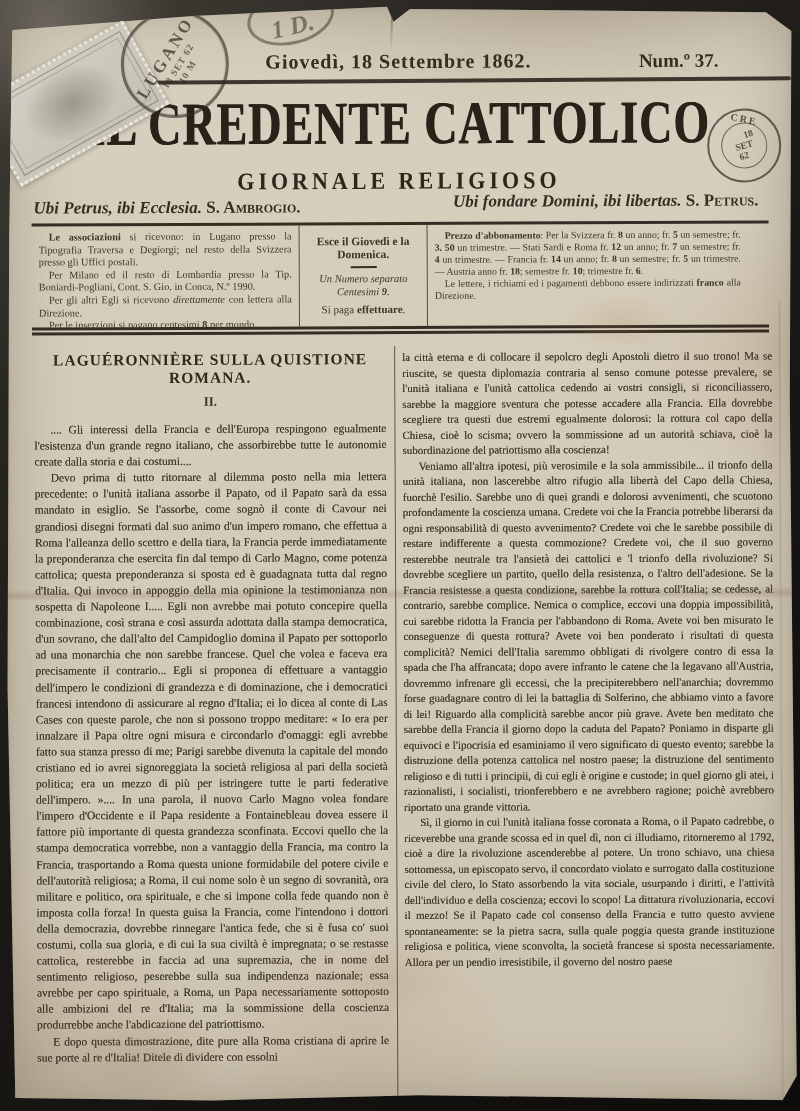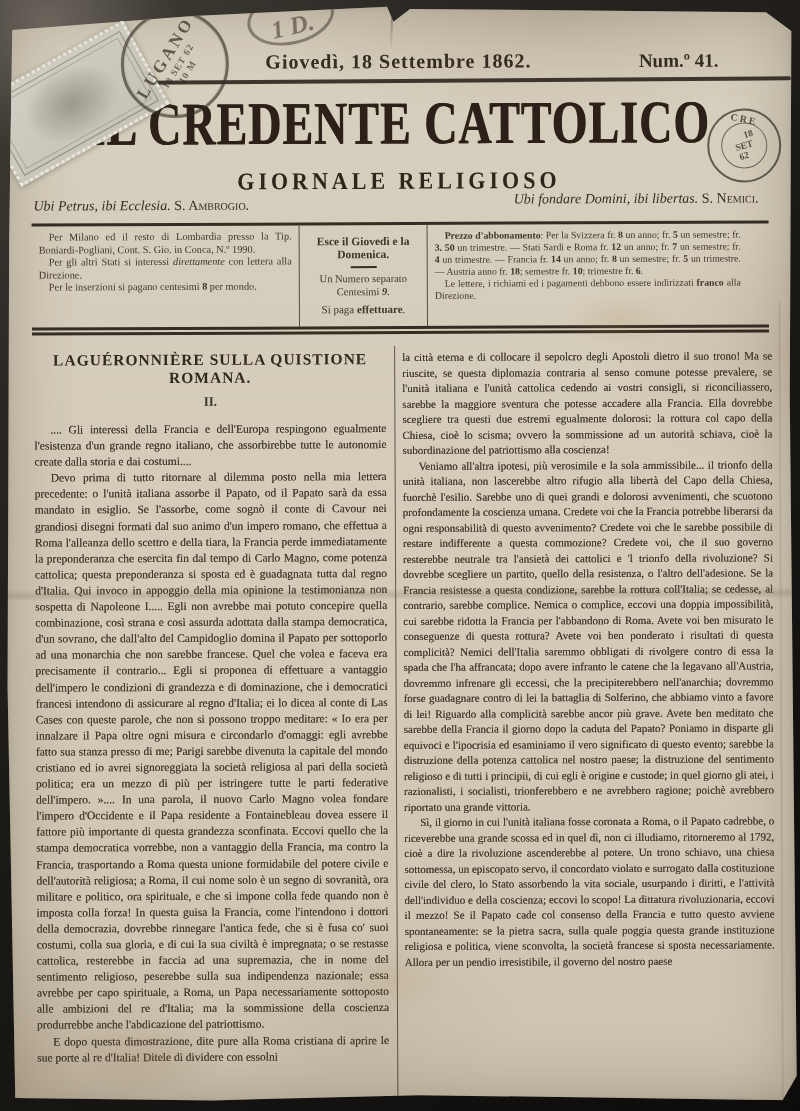--- a/index.html
+++ b/index.html
@@ -51,21 +51,21 @@
     border:2px solid rgba(50,44,36,.72);}
   .cds2-inner{position:absolute;left:50%;top:50%;width:46px;height:46px;border-radius:50%;
     border:1px solid rgba(50,44,36,.65);transform:translate(-50%,-50%);}
   .cds2-town{position:absolute;top:3px;left:50%;transform:translate(-50%,0) rotate(12deg);font-size:10px;
     font-weight:bold;letter-spacing:2px;color:rgba(50,44,36,.8);}
   .cds2-date{position:absolute;inset:0;display:flex;flex-direction:column;align-items:center;justify-content:center;
     transform:rotate(-16deg);font-size:9.5px;font-weight:bold;line-height:10px;color:rgba(50,44,36,.78);}
   .cds2-date span:nth-child(1){margin-left:14px;}
   .cds2-date span:nth-child(3){margin-left:-6px;}
   
-  .epigraph{position:absolute;font-size:14px;font-weight:normal;color:#362d22;}
+  .epigraph{position:absolute;font-size:17px;font-weight:bold;color:#362d22;}
   .epi-left{left:30px;top:193px;}
   .epi-right{right:36px;top:188px;}
   
   .infobox{position:absolute;left:28px;top:218px;width:737px;height:112px;display:flex;
     border-top:3px solid #352d23;border-bottom:8px double #352d23;overflow:hidden;}
   .ib-col{padding:5px 7px 6px;font-size:10.3px;line-height:12.6px;text-align:justify;}
   .ib-col p{margin:0;text-indent:10px;}
   .ib-left{width:268px;border-right:1px solid rgba(53,45,35,.8);}
   .ib-center{width:128px;border-right:1px solid rgba(53,45,35,.8);display:flex;flex-direction:column;
     justify-content:space-around;align-items:center;text-align:center;padding:8px 8px;}
@@ -119,49 +119,50 @@
         <span class="cds-small">18 SET 62</span>
         <span class="cds-small">10 M</span>
       </div>
     </div>
 
     <div class="due">
       <span>1 D.</span>
     </div>
 
     <div class="dateline">Giovedì, 18 Settembre 1862.</div>
-    <div class="issue">Num.º 41.</div>
+    <div class="issue">Num.º 37.</div>
     <div class="rule-heavy"></div>
 
     <h1 class="title">IL CREDENTE CATTOLICO</h1>
     <div class="subtitle">GIORNALE RELIGIOSO</div>
 
     <div class="cds2">
       <div class="cds2-inner"></div>
       <span class="cds2-town">CRE</span>
       <div class="cds2-date">
         <span>18</span>
         <span>SET</span>
         <span>62</span>
       </div>
     </div>
 
     <div class="epigraph epi-left"><span style="font-style: italic;">Ubi Petrus, ibi Ecclesia.</span><span style="font-variant: small-caps;"> S. Ambrogio.</span></div>
-    <div class="epigraph epi-right"><span style="font-style: italic;">Ubi fondare Domini, ibi libertas.</span><span style="font-variant: small-caps;"> S. Nemici.</span></div>
+    <div class="epigraph epi-right"><span style="font-style: italic;">Ubi fondare Domini, ibi libertas.</span><span style="font-variant: small-caps;"> S. Petrus.</span></div>
 
     <div class="infobox">
       <div class="ib-col ib-left">
+        <p><span style="font-weight: bold;">Le associazioni</span><span> si ricevono: in Lugano presso la Tipografia Traversa e Degiorgi; nel resto della Svizzera presso gli Uffici postali.</span></p>
         <p><span>Per Milano ed il resto di Lombardia presso la Tip. Boniardi-Pogliani, Cont. S. Gio. in Conca, N.º 1990.</span></p>
-        <p><span>Per gli altri Stati si interessi </span><span style="font-style: italic;">direttamente</span><span> con lettera alla Direzione.</span></p>
+        <p><span>Per gli altri Egli si ricevono </span><span style="font-style: italic;">direttamente</span><span> con lettera alla Direzione.</span></p>
         <p><span>Per le inserzioni si pagano centesimi </span><span style="font-weight: bold;">8</span><span> per mondo.</span></p>
       </div>
       <div class="ib-col ib-center">
         <p class="ib-esce"><span>Esce il Giovedì e la Domenica.</span></p>
         <div class="ib-dash"></div>
-        <p class="ib-num"><span style="">Un Numero separato Centesimi </span><span style="font-weight: bold; font-style: italic;">9</span><span style="font-style: italic;">.</span></p>
+        <p class="ib-num"><span style="font-style: italic;">Un Numero separato Centesimi </span><span style="font-weight: bold; font-style: italic;">9</span><span style="font-style: italic;">.</span></p>
         <p class="ib-pay"><span>Si paga </span><span style="font-weight: bold;">effettuare</span><span>.</span></p>
       </div>
       <div class="ib-col ib-right">
         <p><span style="font-weight: bold;">Prezzo d'abbonamento</span><span>: Per la Svizzera fr. </span><span style="font-weight: bold;">8</span><span> un anno; fr. </span><span style="font-weight: bold;">5</span><span> un semestre; fr. </span><span style="font-weight: bold;">3. 50</span><span> un trimestre. — Stati Sardi e Roma fr. </span><span style="font-weight: bold;">12</span><span> un anno; fr. </span><span style="font-weight: bold;">7</span><span> un semestre; fr. </span><span style="font-weight: bold;">4</span><span> un trimestre. — Francia fr. </span><span style="font-weight: bold;">14</span><span> un anno; fr. </span><span style="font-weight: bold;">8</span><span> un semestre; fr. </span><span style="font-weight: bold;">5</span><span> un trimestre. — Austria anno fr. </span><span style="font-weight: bold;">18</span><span>; semestre fr. </span><span style="font-weight: bold;">10</span><span>; trimestre fr. </span><span style="font-weight: bold;">6</span><span>.</span></p>
         <p><span>Le lettere, i richiami ed i pagamenti debbono essere indirizzati </span><span style="font-weight: bold;">franco</span><span> alla Direzione.</span></p>
       </div>
     </div>
 
     <div class="col-divider"></div>
 

